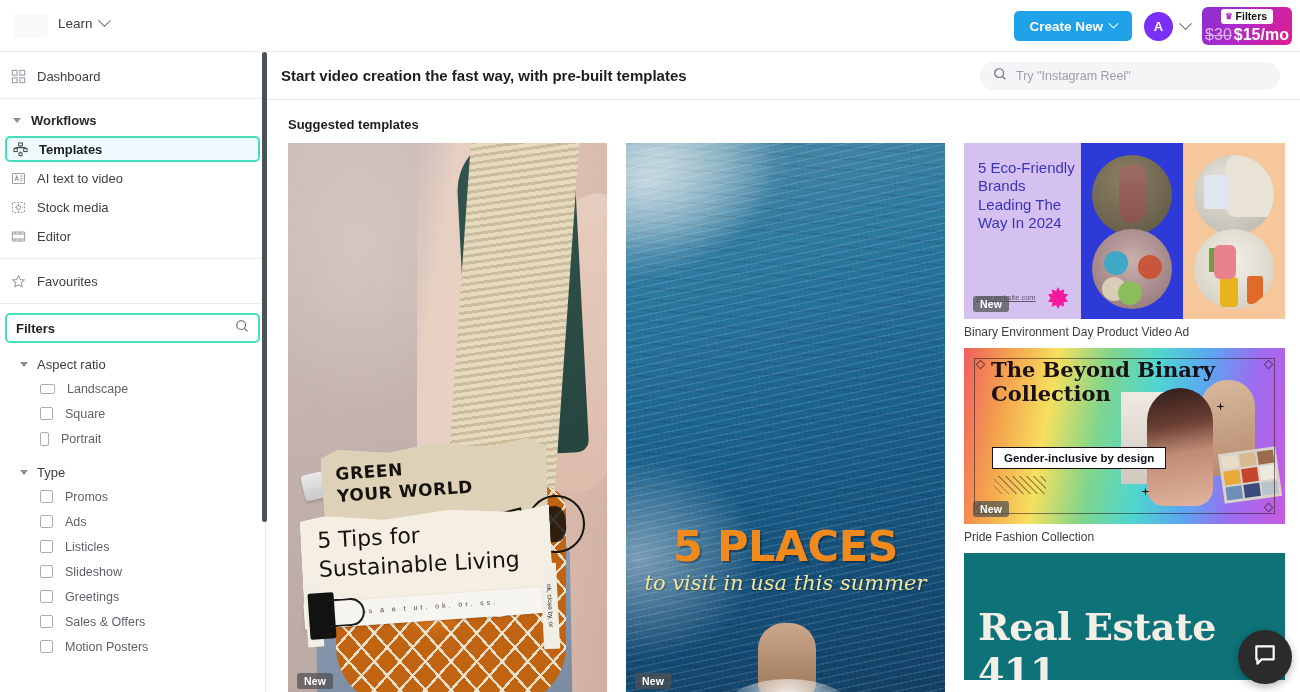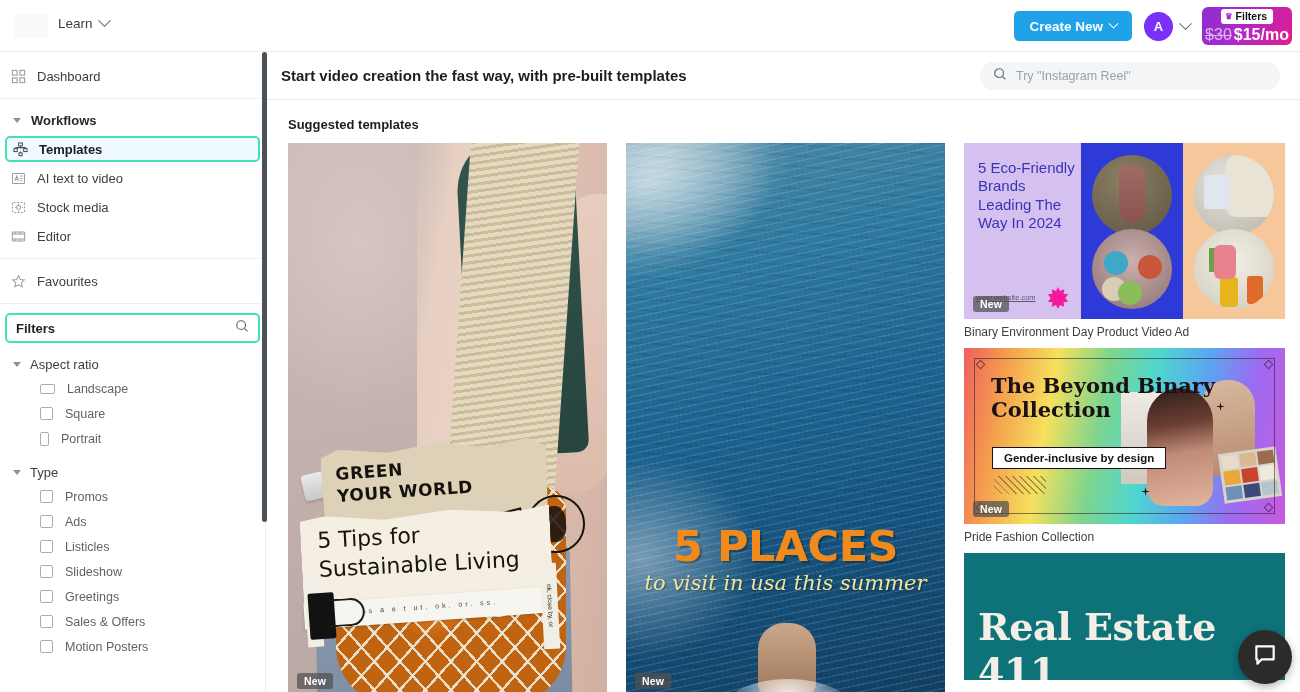--- a/index.html
+++ b/index.html
@@ -125,21 +125,21 @@
     border-radius: 5px;
     display: flex; align-items: center;
     padding: 0 9px;
     justify-content: space-between;
     cursor: text;
   }
   .filters-label { font-size: 13px; font-weight: bold; color: #202124; }
 
   .filter-group-head {
     display: flex; align-items: center; gap: 9px;
-    height: 24px; padding-left: 13px; margin-top: 9px;
+    height: 24px; padding-left: 20px; margin-top: 9px;
     font-size: 13px; color: #3d4043; cursor: pointer;
   }
   .check-row {
     display: flex; align-items: center; gap: 12px;
     height: 25px; padding-left: 40px;
     font-size: 12.5px; color: #5f6368;
     cursor: pointer;
   }
   .cb {
     border: 1.4px solid #a9aeb3;
@@ -437,21 +437,21 @@
   }
   .c4-frame {
     position: absolute; left: 10px; top: 10px; right: 10px; bottom: 10px;
     border: 1.2px solid rgba(40,25,35,.55);
   }
   .c4-diam {
     position: absolute; width: 7px; height: 7px;
     border: 1.2px solid rgba(40,25,35,.6); transform: rotate(45deg);
   }
   .c4-title {
-    position: absolute; left: 27px; top: 26px;
+    position: absolute; left: 27px; top: 10px;
     font-family: "DejaVu Serif", serif;
     font-size: 21px; font-weight: bold; color: #1a1016; line-height: 1.13;
   }
   .c4-tag {
     position: absolute; left: 28px; top: 99px;
     background: #fff; border: 1.3px solid #1a1016;
     padding: 4px 11px;
     font-size: 11.5px; font-weight: bold; color: #17101a;
   }
   .c4-zig {

